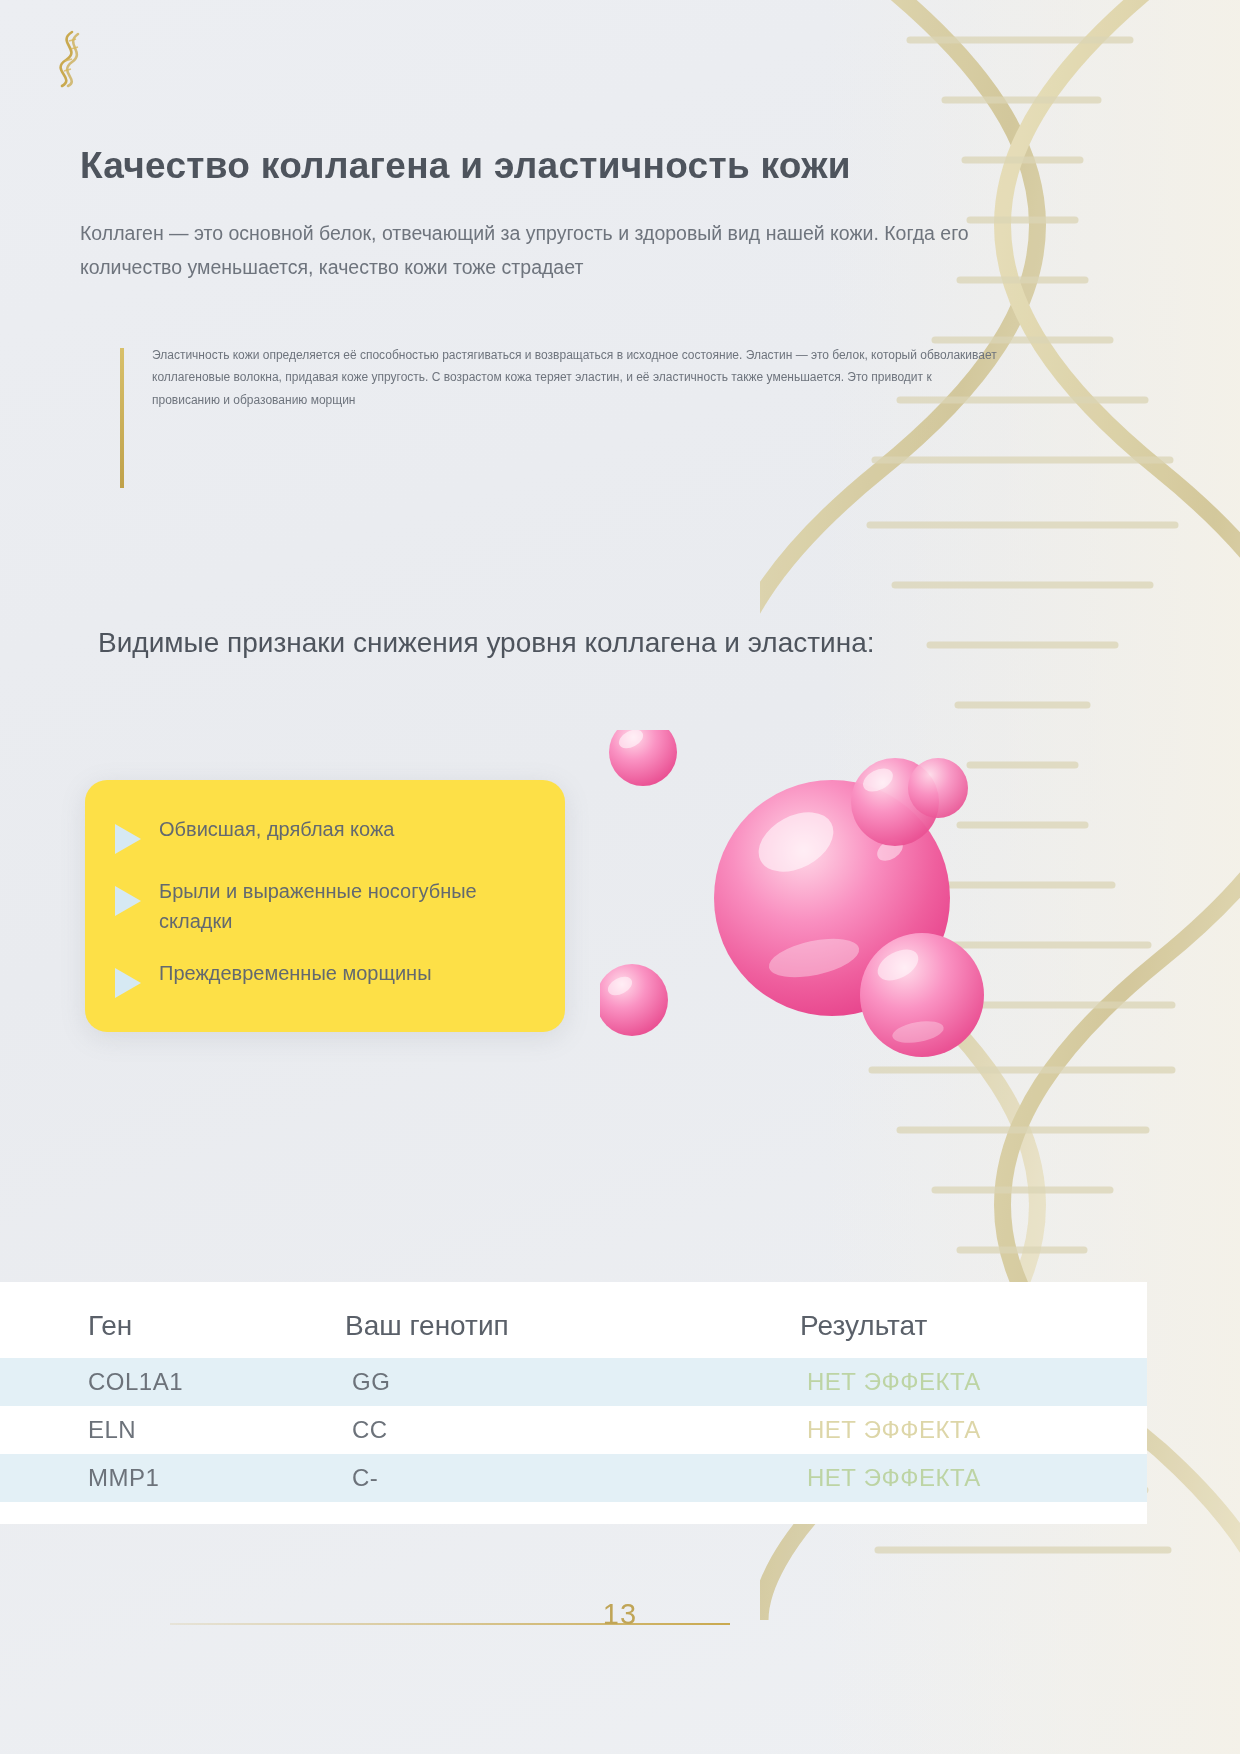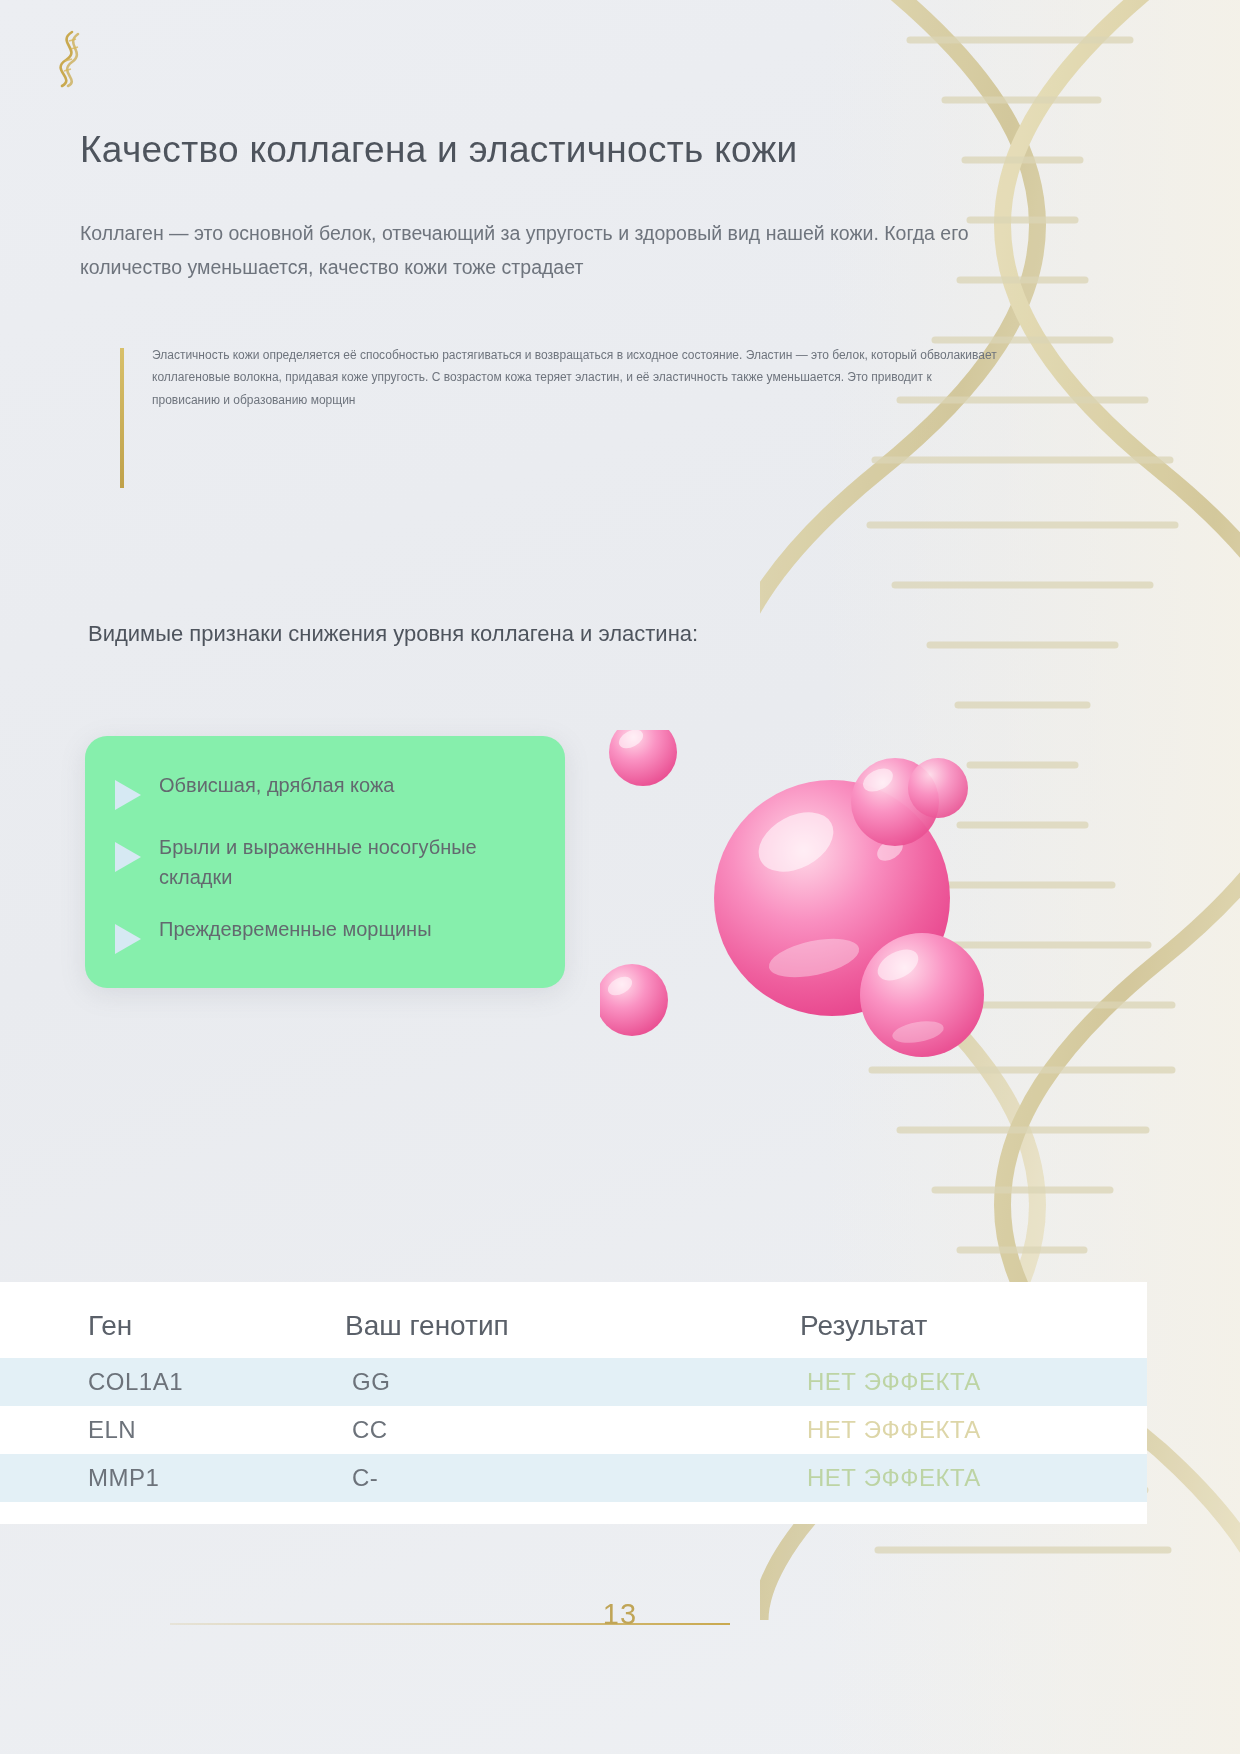--- a/index.html
+++ b/index.html
@@ -45,24 +45,24 @@
     left: 42px;
     top: 28px;
     width: 56px;
     height: 60px;
   }
 
   
   .h1 {
     position: absolute;
     left: 80px;
-    top: 102px;
+    top: 118px;
     width: 940px;
     font-size: 37px;
-    font-weight: 400;
+    font-weight: 700;
     letter-spacing: 0.3px;
     color: #4e545d;
     line-height: 1.25;
   }
   .lead {
     position: absolute;
     left: 80px;
     top: 196px;
     width: 900px;
     font-size: 19.5px;
@@ -86,37 +86,37 @@
     content: "";
     position: absolute;
     left: 0; top: 4px;
     width: 4px;
     height: 140px;
     background: linear-gradient(to bottom, #d8c06a, #bfa14a);
   }
 
   .h2 {
     position: absolute;
-    left: 88px;
+    left: 98px;
     top: 600px;
     width: 820px;
-    font-size: 22px;
+    font-size: 28px;
     line-height: 1.45;
     color: #4e545d;
     font-weight: 400;
   }
 
   
   .signs-card {
     position: absolute;
     left: 85px;
-    top: 736px;
+    top: 780px;
     width: 480px;
     border-radius: 22px;
-    background: #86efac;
+    background: #fde047;
     box-shadow: 0 6px 26px rgba(120,125,135,0.16);
     padding: 34px 30px 34px 30px;
     box-sizing: border-box;
   }
   .sign-row {
     display: flex;
     align-items: flex-start;
     gap: 18px;
     margin-bottom: 22px;
   }

